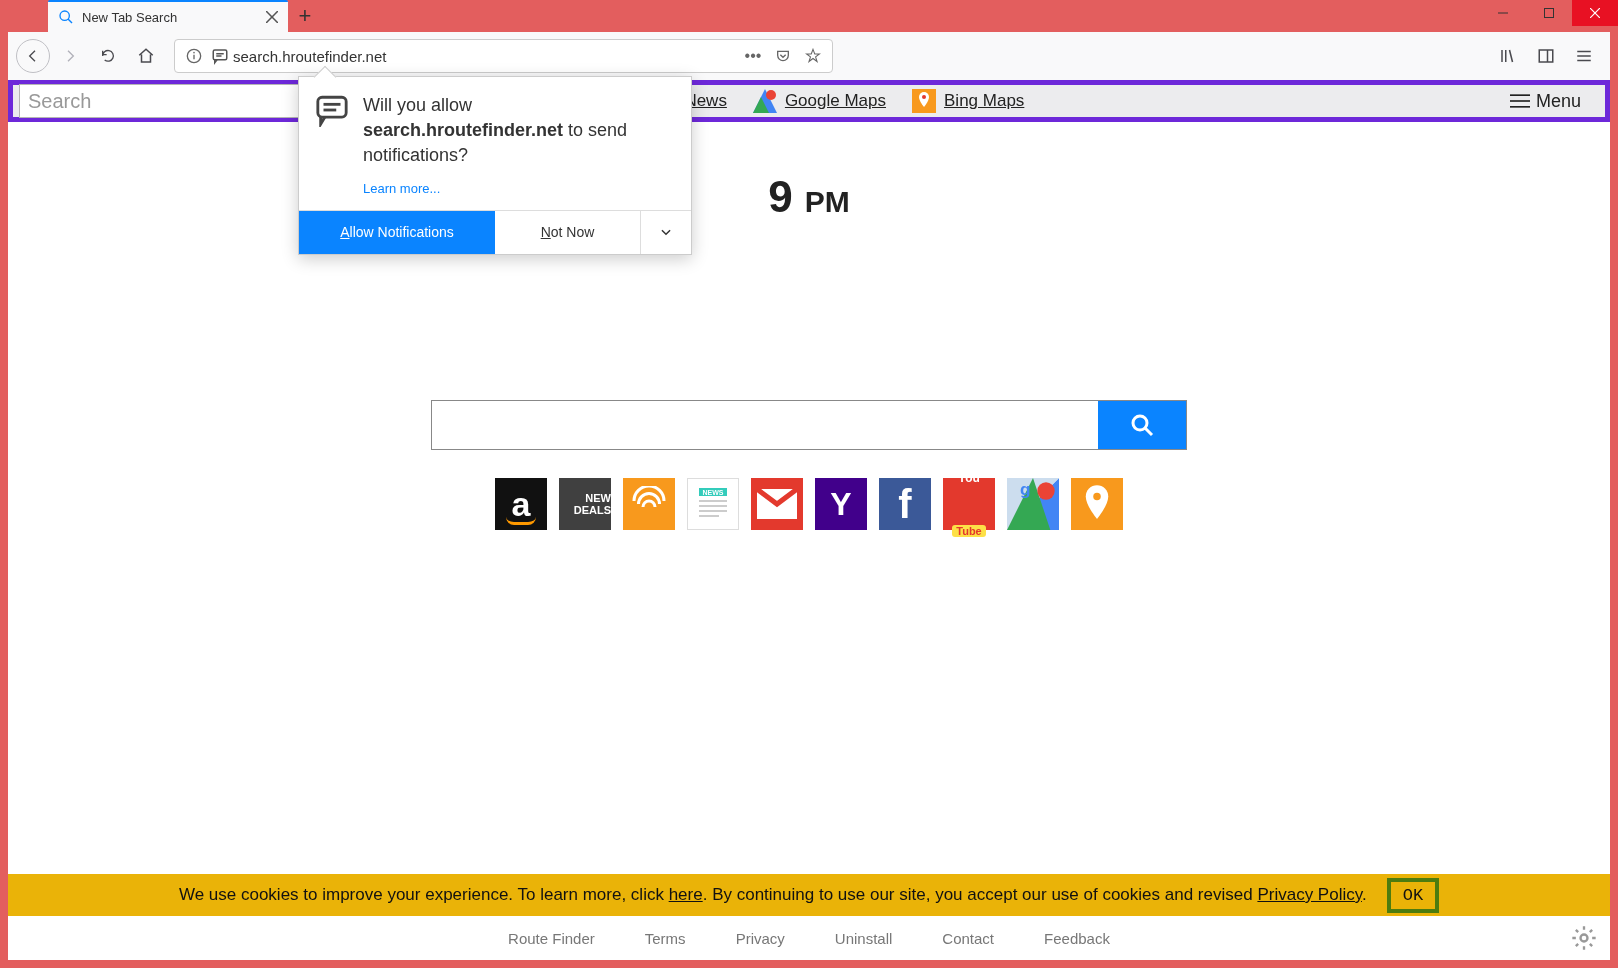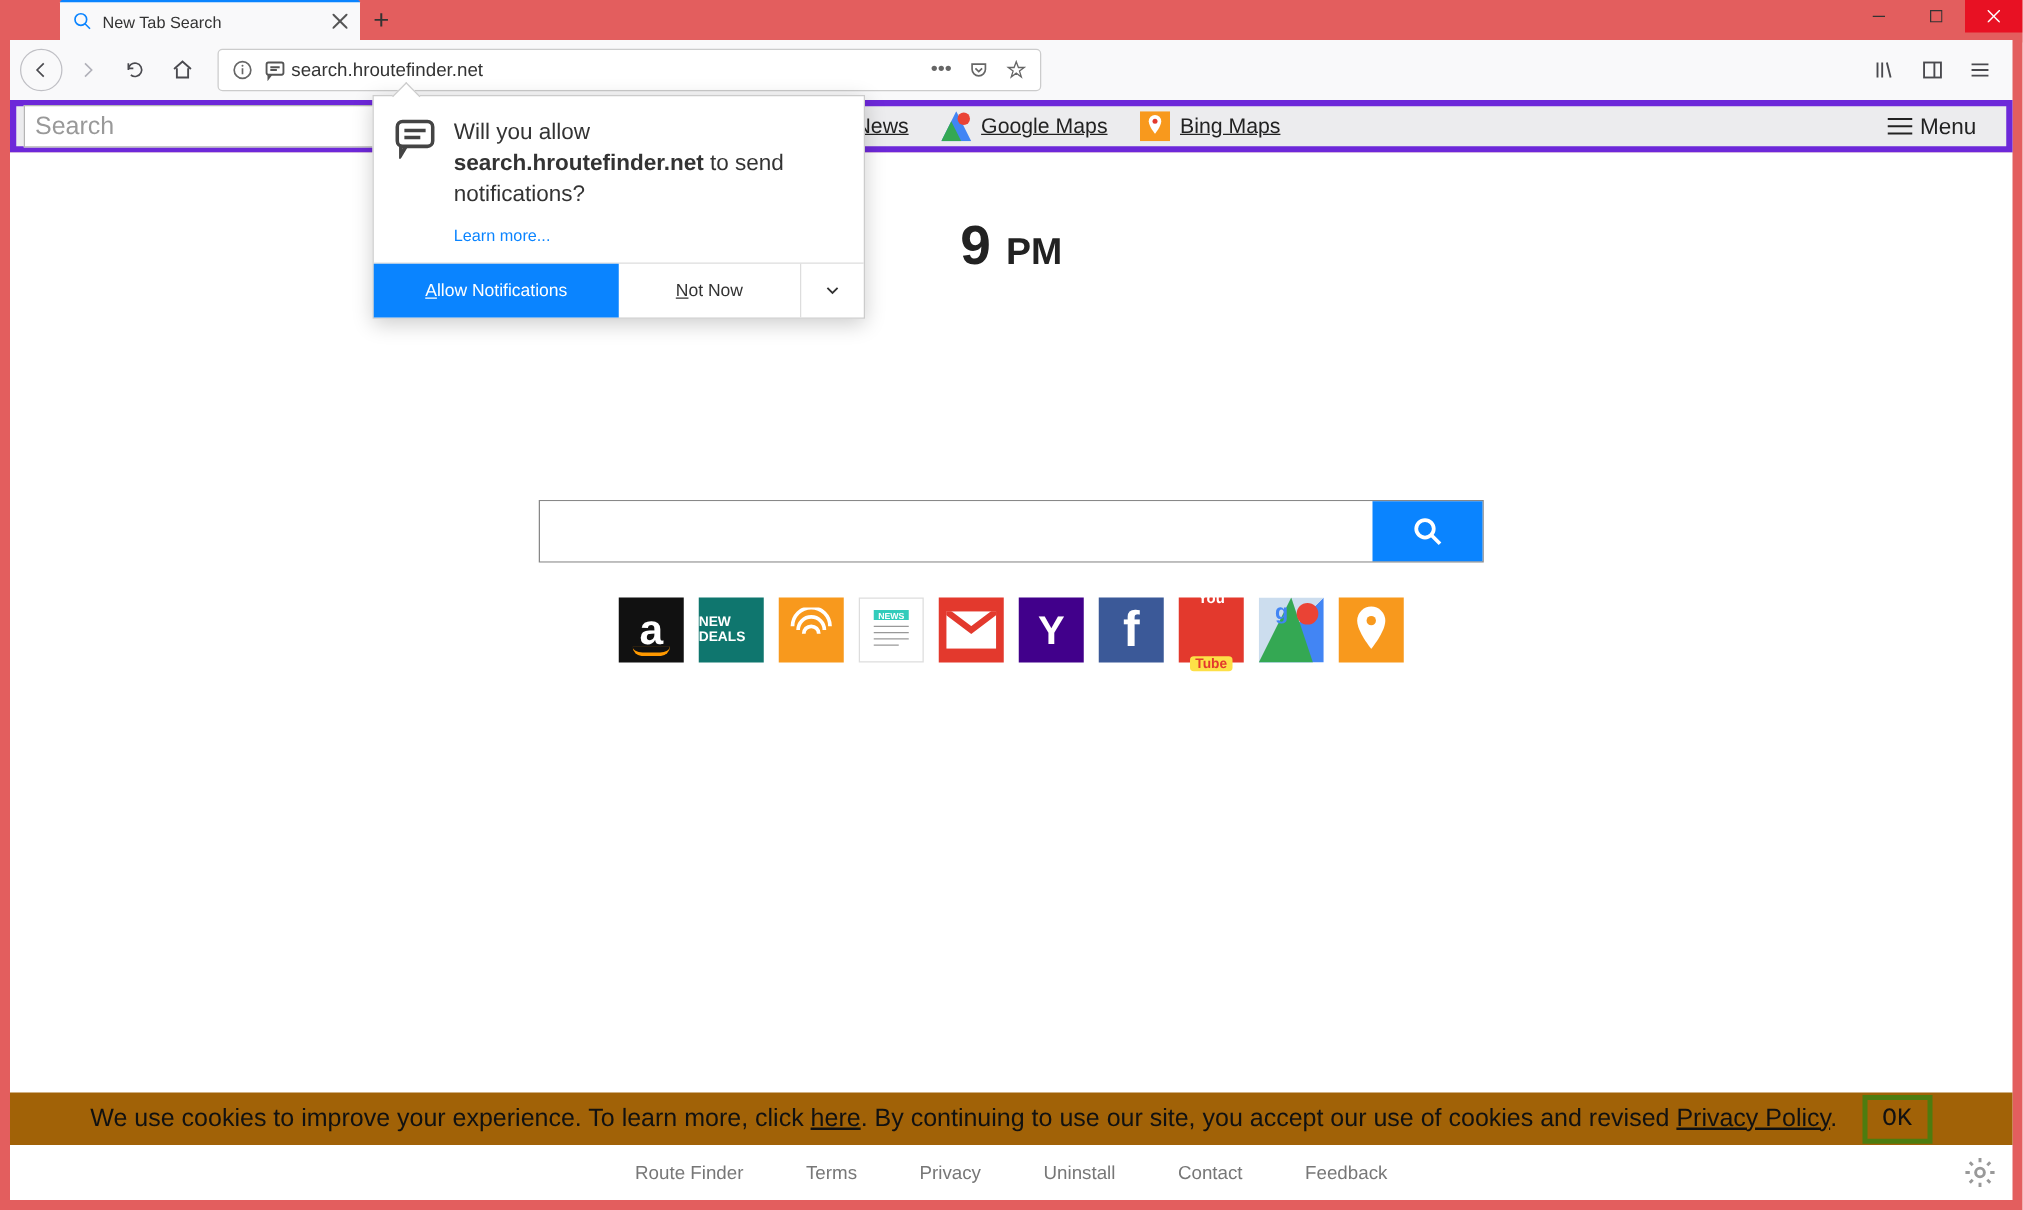--- a/index.html
+++ b/index.html
@@ -43,32 +43,32 @@
 .clock { text-align:center; font-size:44px; color:#222; margin-top:50px; font-weight:700;}
 .clock .ampm{ font-size:30px;}
 .mainsearch { width:756px; height:50px; margin:178px auto 0; display:flex; border:1px solid #888;}
 .mainsearch input { flex:1; border:none; outline:none; font-size:18px; padding:0 12px;}
 .mainsearch .sbtn { width:88px; background:#0a84ff; display:flex; align-items:center; justify-content:center; }
 .tiles { display:flex; justify-content:center; gap:12px; margin-top:28px;}
 .tile { width:52px; height:52px; display:flex; align-items:center; justify-content:center; font-weight:bold; color:#fff; font-size:24px; position:relative;}
 .tile.amazon{background:#111;}
 .tile.amazon .a{font-family:Arial;font-size:34px;font-weight:bold;}
 .tile.amazon .smile{position:absolute;bottom:5px;width:30px;height:8px;border-bottom:3px solid #f90;border-radius:0 0 20px 20px;}
-.tile.deals{background:#0f766e;font-size:11px;text-align:left;line-height:1.1;}
+.tile.deals{background:#404040;font-size:11px;text-align:right;line-height:1.1;}
 .tile.audible{background:#f8991d;}
 .tile.news2{background:#fff;border:1px solid #ddd;}
 .tile.gmail{background:#e3392d;}
 .tile.yahoo{background:#41008b;font-family:Georgia;font-size:32px;}
 .tile.fb{background:#3b5998;font-family:Arial;font-size:40px;}
 .tile.yt{background:#e3392d;font-size:10px;flex-direction:column;gap:40px;}
 .tile.gmaps{background:#fff;}
 .tile.bmaps{background:#f8991d;}
 
 
-.cookie { position:absolute; bottom:44px; left:0; right:0; height:42px; background:#a16207; display:flex; align-items:center; justify-content:center; font-size:20px; color:#111; gap:20px;}
+.cookie { position:absolute; bottom:44px; left:0; right:0; height:42px; background:#eab308; display:flex; align-items:center; justify-content:center; font-size:17px; color:#111; gap:20px;}
 .cookie .okbtn { border:4px solid #4d7c0f; padding:4px 12px; margin-left:0;font-family:Liberation Mono, monospace;}
 .cookie u{text-decoration:underline;}
 
 
 .footer { position:absolute; bottom:0; left:0; right:0; height:44px; display:flex; align-items:center; justify-content:center; gap:50px; font-size:15px; color:#777;}
 .gear { position:absolute; right:12px; bottom:8px; color:#999;}
 
 
 .popup { position:absolute; top:76px; left:298px; width:394px; background:#fff; border:1px solid #ccc; box-shadow:0 4px 16px rgba(0,0,0,.2); z-index:50;}
 .popup .pbody { display:flex; padding:16px 16px 8px; gap:14px;}

